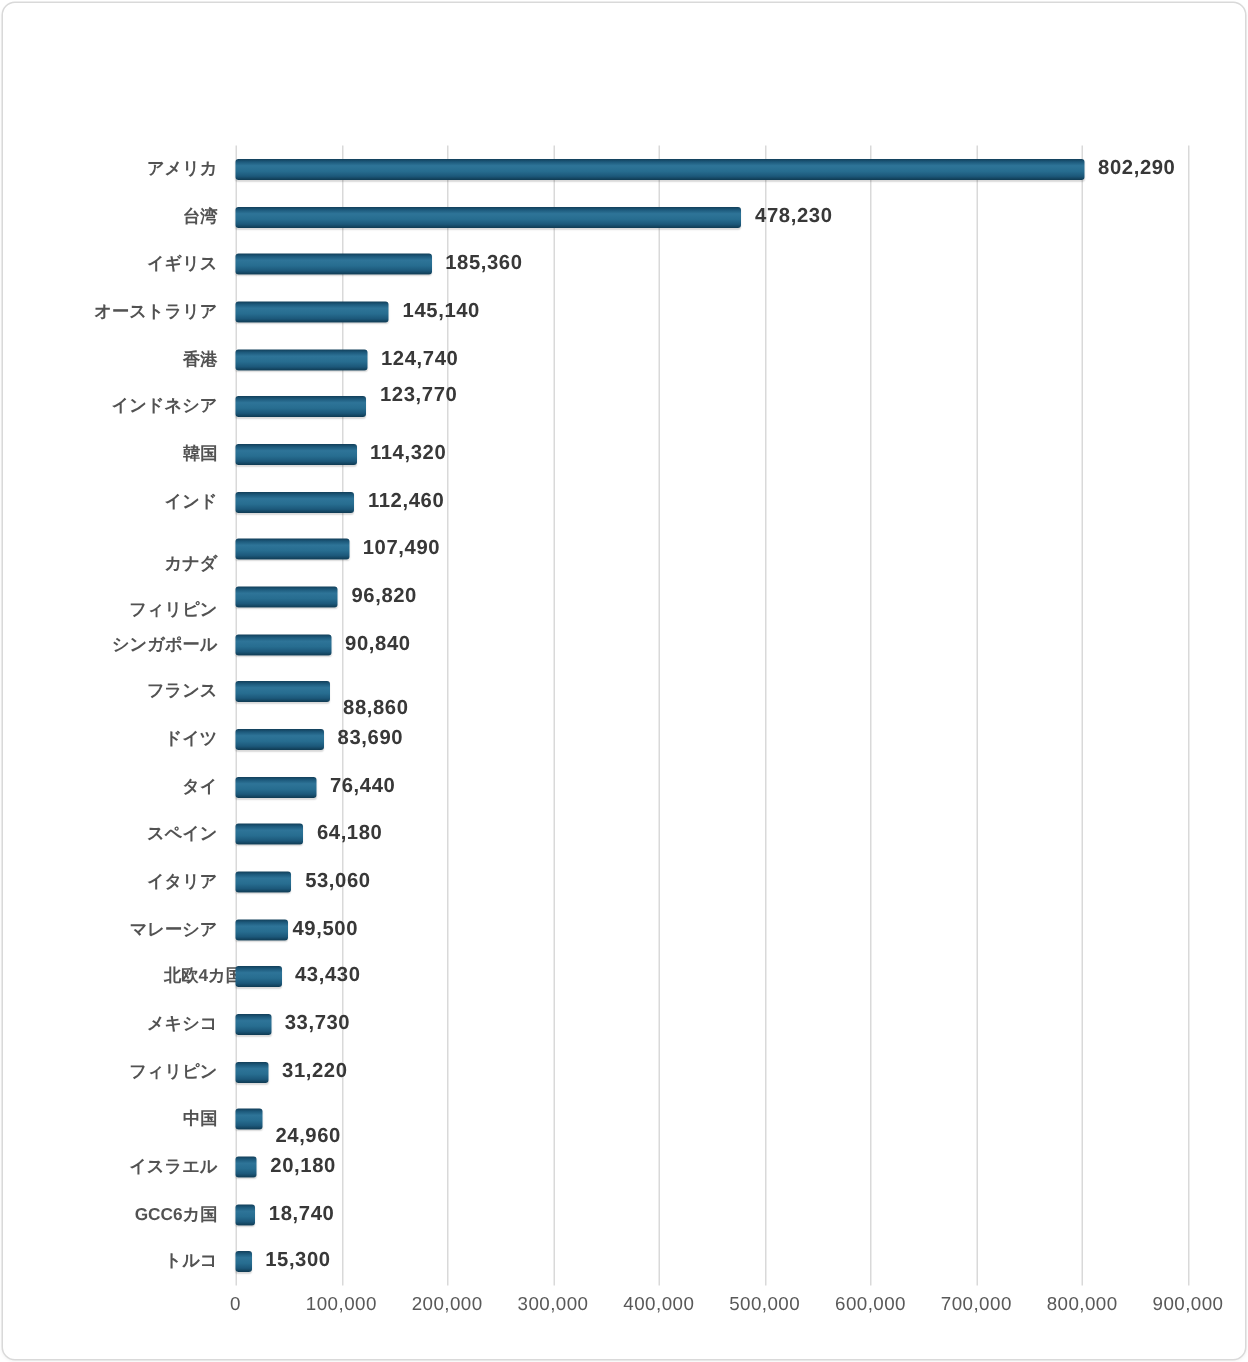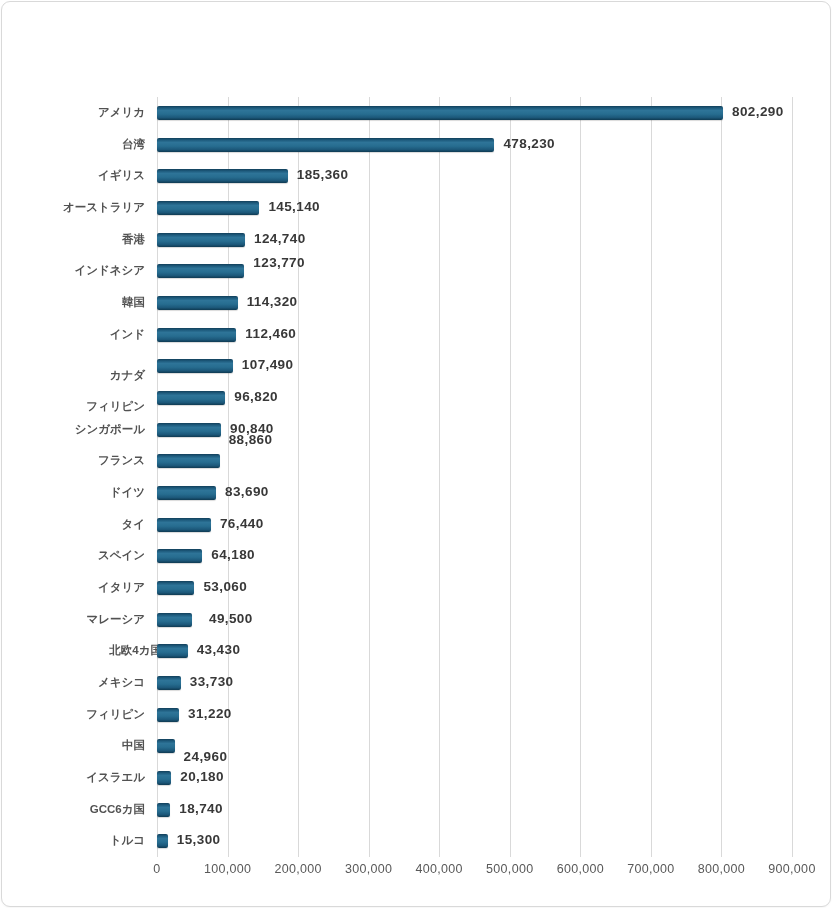--- a/index.html
+++ b/index.html
@@ -86,36 +86,36 @@
         <div class="bar" style="left: 155px; width: 75.8402px; top: 357.167px;"></div>
         <div class="val-label" style="left: 239.84px; top: 355.167px;">107,490</div>
         <div class="cat-label" style="left: 0px; width: 143px; top: 397px;">フィリピン</div>
         <div class="bar" style="left: 155px; width: 68.3119px; top: 388.833px;"></div>
         <div class="val-label" style="left: 232.312px; top: 386.833px;">96,820</div>
         <div class="cat-label" style="left: 0px; width: 143px; top: 419.5px;">シンガポール</div>
         <div class="bar" style="left: 155px; width: 64.0927px; top: 420.5px;"></div>
         <div class="val-label" style="left: 228.093px; top: 418.5px;">90,840</div>
         <div class="cat-label" style="left: 0px; width: 143px; top: 451.167px;">フランス</div>
         <div class="bar" style="left: 155px; width: 62.6957px; top: 452.167px;"></div>
-        <div class="val-label" style="left: 226.696px; top: 430px;">88,860</div>
+        <div class="val-label" style="left: 226.696px; top: 462px;">88,860</div>
         <div class="cat-label" style="left: 0px; width: 143px; top: 482.833px;">ドイツ</div>
         <div class="bar" style="left: 155px; width: 59.0479px; top: 483.833px;"></div>
         <div class="val-label" style="left: 223.048px; top: 481.833px;">83,690</div>
         <div class="cat-label" style="left: 0px; width: 143px; top: 514.5px;">タイ</div>
         <div class="bar" style="left: 155px; width: 53.9327px; top: 515.5px;"></div>
         <div class="val-label" style="left: 217.933px; top: 513.5px;">76,440</div>
         <div class="cat-label" style="left: 0px; width: 143px; top: 546.167px;">スペイン</div>
         <div class="bar" style="left: 155px; width: 45.2826px; top: 547.167px;"></div>
         <div class="val-label" style="left: 209.283px; top: 545.167px;">64,180</div>
         <div class="cat-label" style="left: 0px; width: 143px; top: 577.833px;">イタリア</div>
         <div class="bar" style="left: 155px; width: 37.4368px; top: 578.833px;"></div>
         <div class="val-label" style="left: 201.437px; top: 576.833px;">53,060</div>
         <div class="cat-label" style="left: 0px; width: 143px; top: 609.5px;">マレーシア</div>
         <div class="bar" style="left: 155px; width: 34.925px; top: 610.5px;"></div>
-        <div class="val-label" style="left: 207px; top: 608.5px;">49,500</div>
+        <div class="val-label" style="left: 193px; top: 608.5px;">49,500</div>
         <div class="cat-label" style="left: 17px; width: 143px; top: 641.167px;">北欧4カ国</div>
         <div class="bar" style="left: 155px; width: 30.6423px; top: 642.167px;"></div>
         <div class="val-label" style="left: 194.642px; top: 640.167px;">43,430</div>
         <div class="cat-label" style="left: 0px; width: 143px; top: 672.833px;">メキシコ</div>
         <div class="bar" style="left: 155px; width: 23.7984px; top: 673.833px;"></div>
         <div class="val-label" style="left: 187.798px; top: 671.833px;">33,730</div>
         <div class="cat-label" style="left: 0px; width: 143px; top: 704.5px;">フィリピン</div>
         <div class="bar" style="left: 155px; width: 22.0274px; top: 705.5px;"></div>
         <div class="val-label" style="left: 186.027px; top: 703.5px;">31,220</div>
         <div class="cat-label" style="left: 0px; width: 143px; top: 736.167px;">中国</div>

